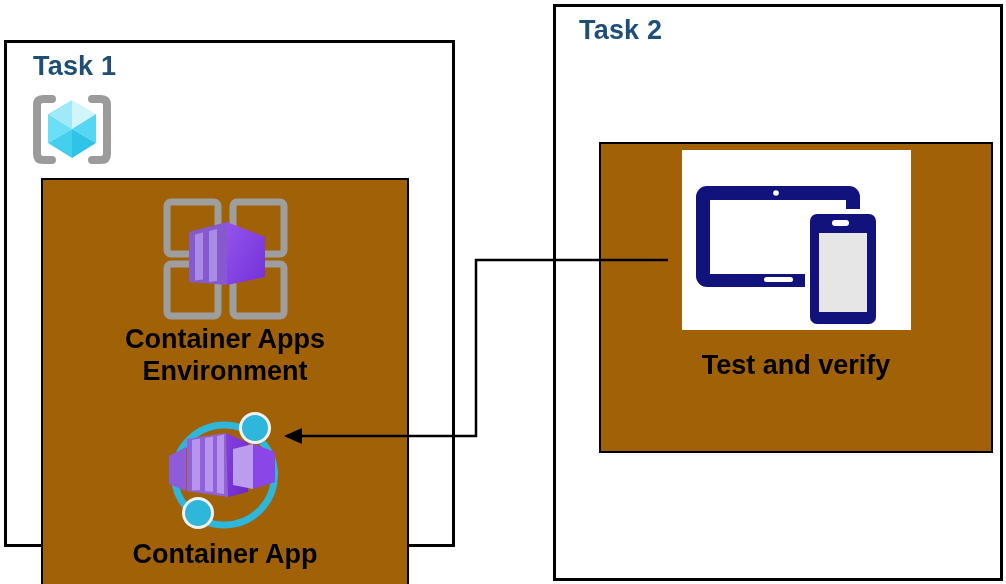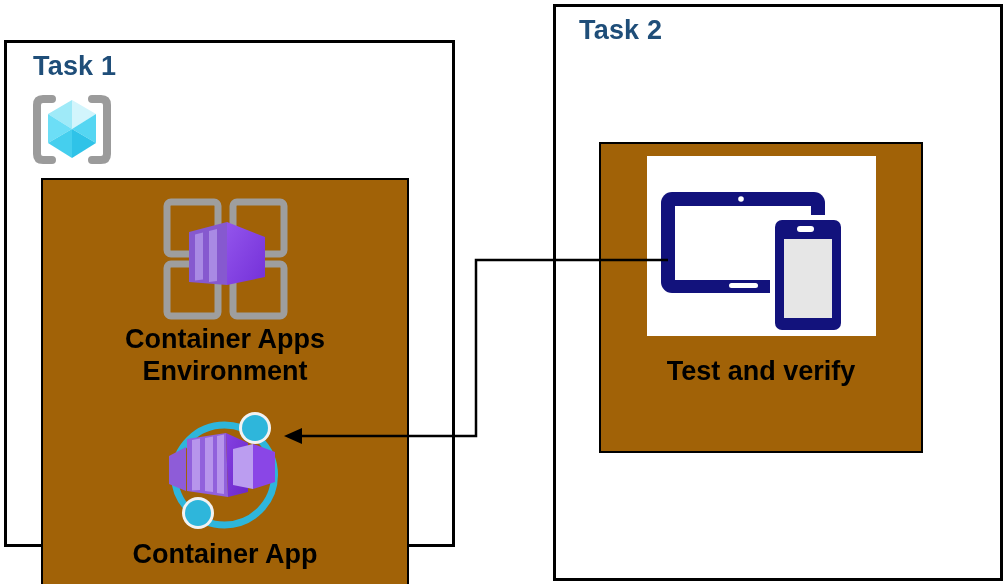--- a/index.html
+++ b/index.html
@@ -27,21 +27,21 @@
     position:absolute; left:19px; top:49px;
     display:flex; align-items:center; gap:18px;
   }
   .rg-name { font-size:29px; font-weight:700; color:#000; }
 
   .inner-panel {
     position:absolute; background:#a16207; border:2.5px solid #000;
     box-sizing:border-box; display:flex; flex-direction:column; align-items:center;
   }
   #env-panel   { left:34px; top:135px; width:368px; height:415px; padding-top:12px; }
-  #test-panel  { left:43px; top:135px; width:324px; height:311px; padding-top:12px; }
+  #test-panel  { left:43px; top:135px; width:394px; height:311px; padding-top:6px; }
 
   .caption {
     font-size:27px; font-weight:700; color:#000; text-align:center;
     line-height:32px;
   }
   #env-caption { max-width:320px; margin-top:-1px; }
   #app-caption { margin-top:1px; }
   #verify-caption { margin-top:19px; }
 
   #container-app-icon { margin-top:24px; }

